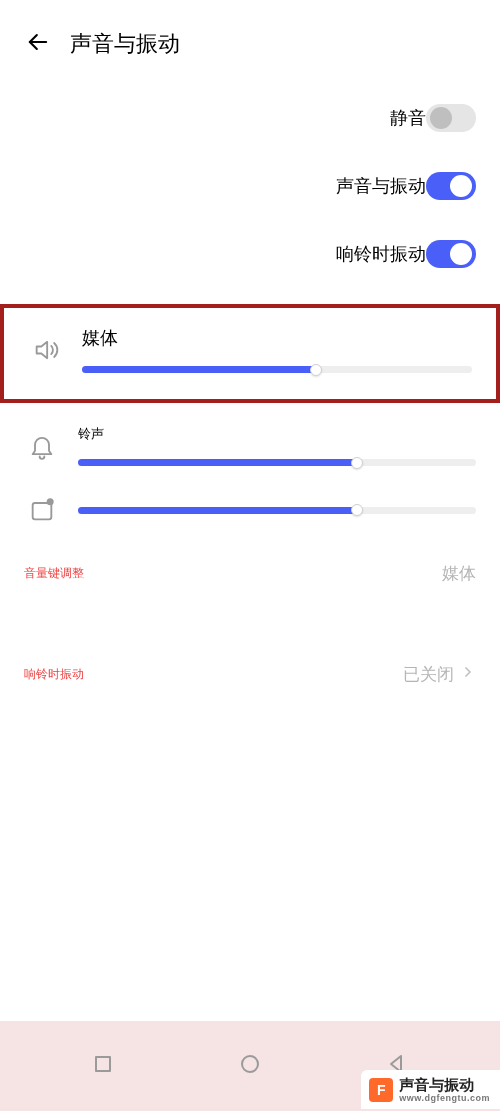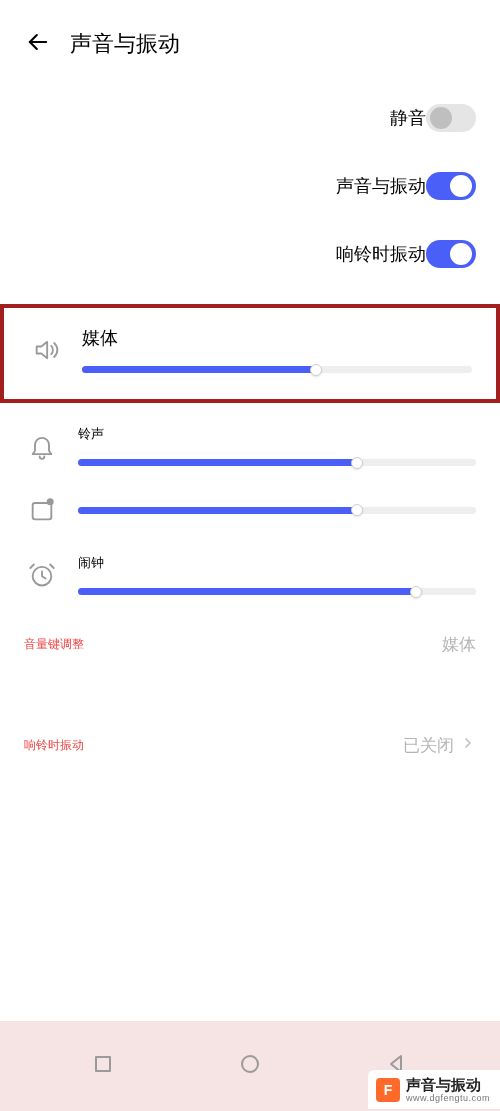--- a/index.html
+++ b/index.html
@@ -50,21 +50,21 @@
 
     
     .bottom { height: 90px; display: flex; flex-direction: column; }
     .nav { flex: 1; background: #f6e3e3; display: flex; align-items: center; justify-content: space-around; padding: 0 30px; }
     .nav-icon { color: #9a9a9a; }
     .nav-icon svg { width: 24px; height: 24px; }
 
     
     .wm { position: absolute; bottom: 2px; right: 0; background: #ffffff; display: flex; align-items: center; gap: 6px; padding: 6px 10px 6px 8px; font-size: 15px; color: #222; font-weight: 600; border-top-left-radius: 6px; }
     .wm-badge { width: 24px; height: 24px; background: #ff6a2b; border-radius: 4px; display: flex; align-items: center; justify-content: center; color: #fff; font-size: 14px; font-weight: 700; }
-    .wm-sub { font-size: 9px; color: #777; font-weight: 400; letter-spacing: 0.5px; margin-top: -2px; }
+    .wm-sub { font-size: 9px; color: #777; font-weight: 700; letter-spacing: 0.5px; margin-top: -2px; }
   </style>
 </head>
 <body>
 
 <div class="screen">
 
   <div class="header">
     <span class="back-icon">
       <svg viewBox="0 0 24 24" fill="none" stroke="#000" stroke-width="1.8" stroke-linecap="round" stroke-linejoin="round">
           <path d="M19 12H5"></path>
@@ -146,39 +146,20 @@
       </span>
       <div class="slider-col">
         <div class="slider-track">
           <div class="slider-fill" style="width:70%"></div>
           <div class="slider-thumb" style="left:70%"></div>
         </div>
       </div>
     </div>
   </div>
 
-  <div class="slider-section">
-    <div class="slider-inner">
-      <span class="icon-slot">
-        <svg viewBox="0 0 24 24" fill="none" stroke="currentColor" stroke-width="1.6" stroke-linecap="round" stroke-linejoin="round">
-            <circle cx="12" cy="13" r="8"></circle>
-            <path d="M12 9v4l3 2"></path>
-            <path d="M5 3 2 6"></path>
-            <path d="M19 3l3 3"></path>
-          </svg>
-      </span>
-      <div class="slider-col">
-        <div class="slider-label">闹钟</div>
-        <div class="slider-track">
-          <div class="slider-fill" style="width:85%"></div>
-          <div class="slider-thumb" style="left:85%"></div>
-        </div>
-      </div>
-    </div>
-  </div>
 
   <div class="link-row">
     <div class="link-label">音量键调整</div>
     <div class="link-right">
       <span>媒体</span>
     </div>
   </div>
 
   <div class="spacer-md"></div>
 

